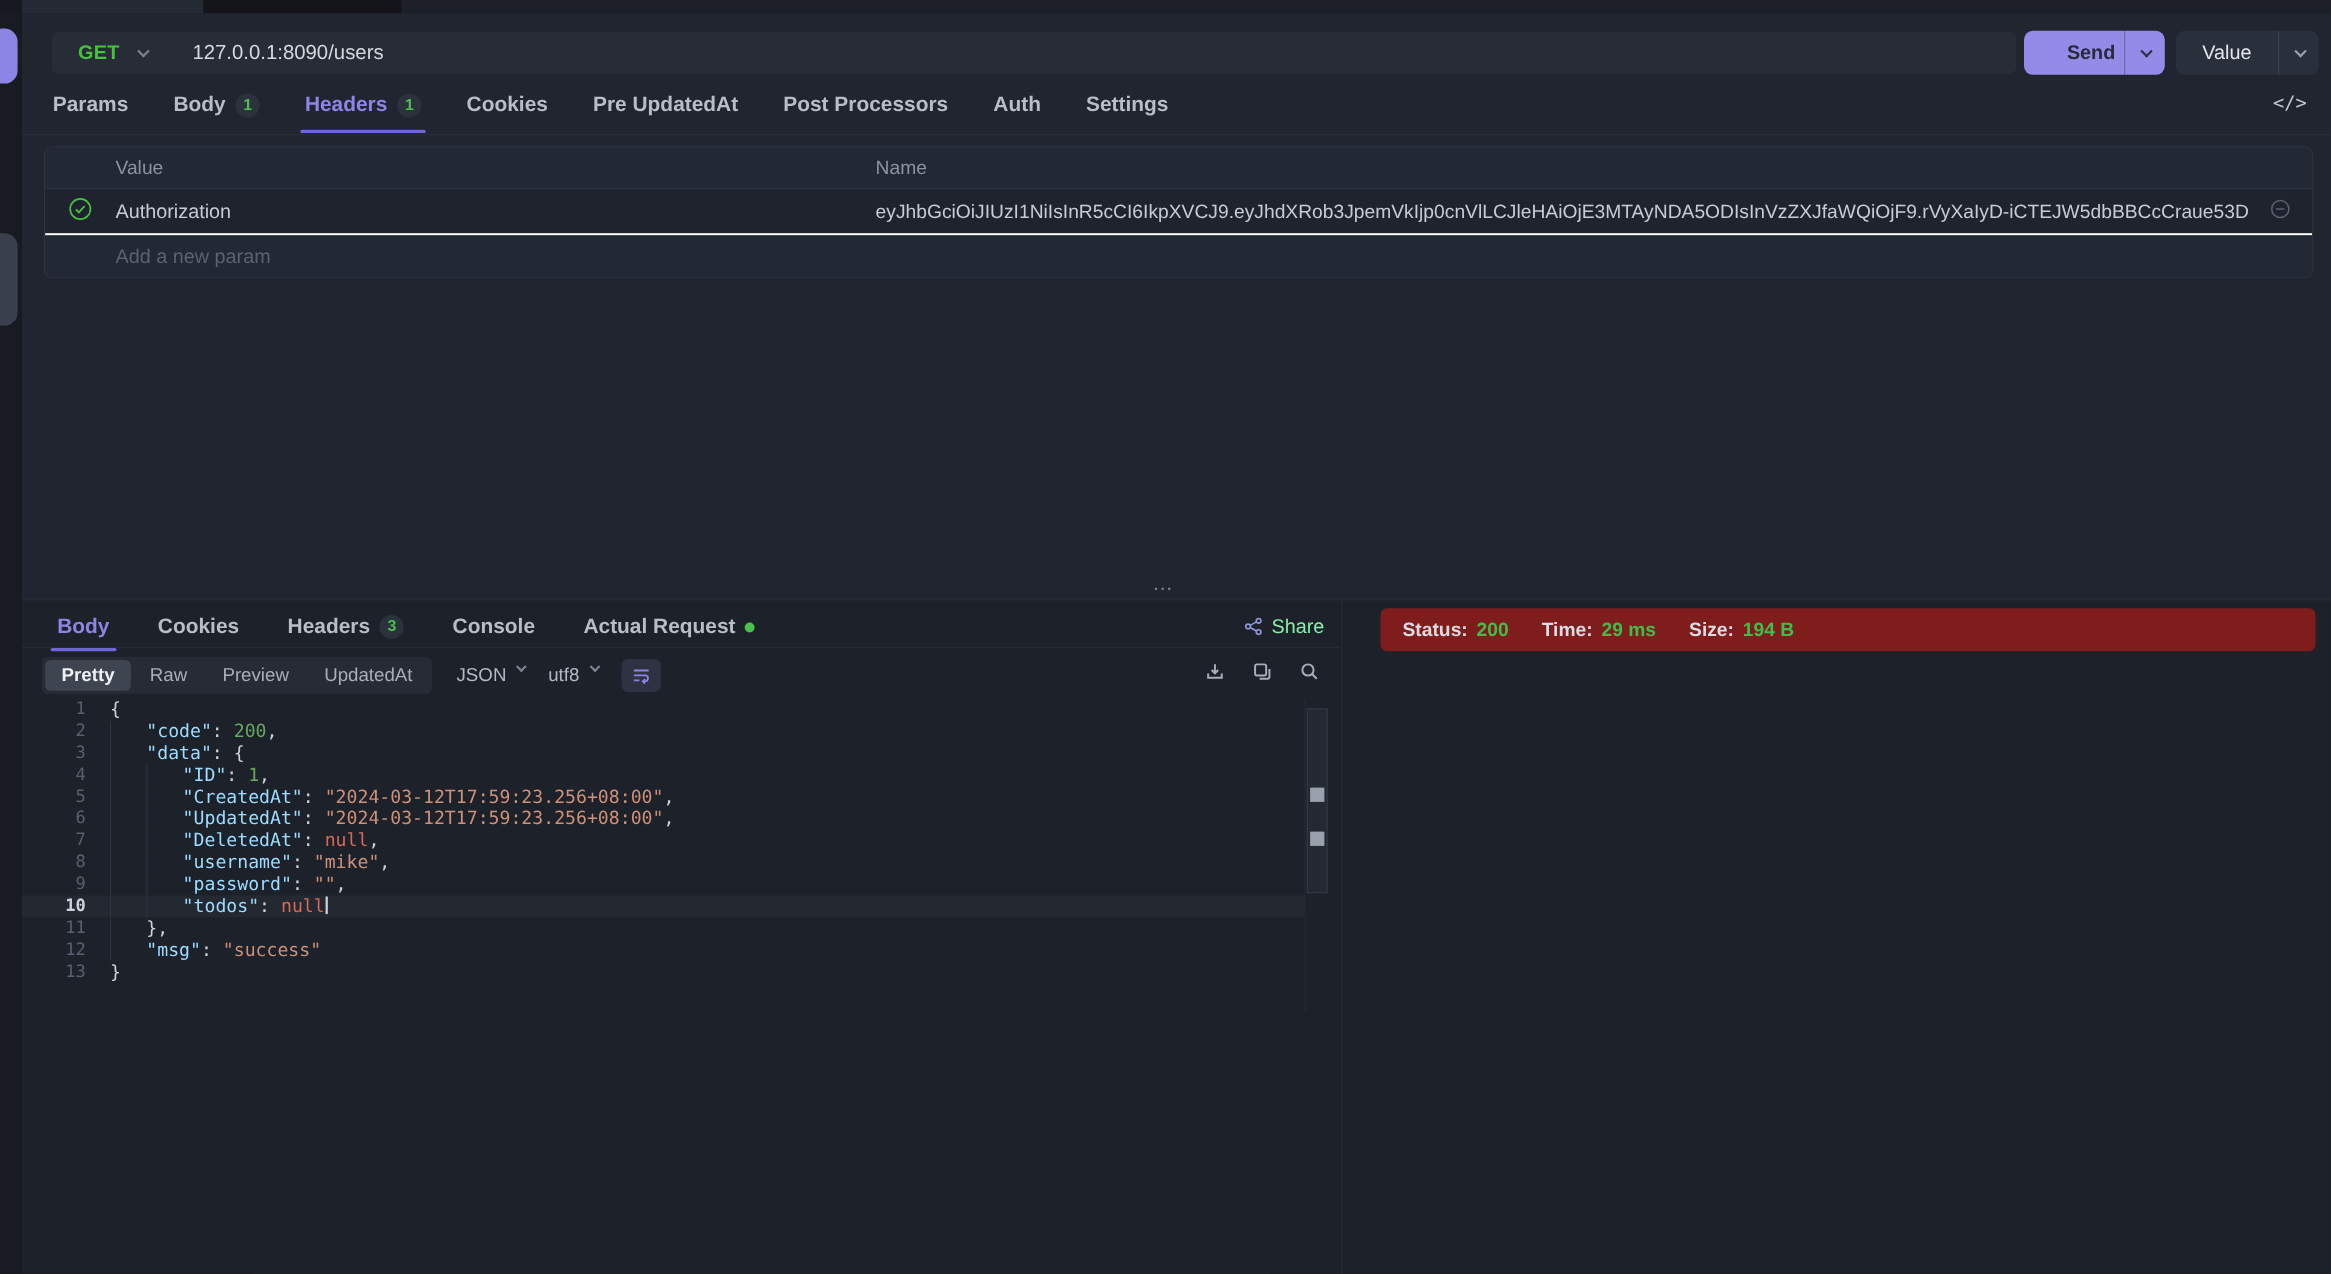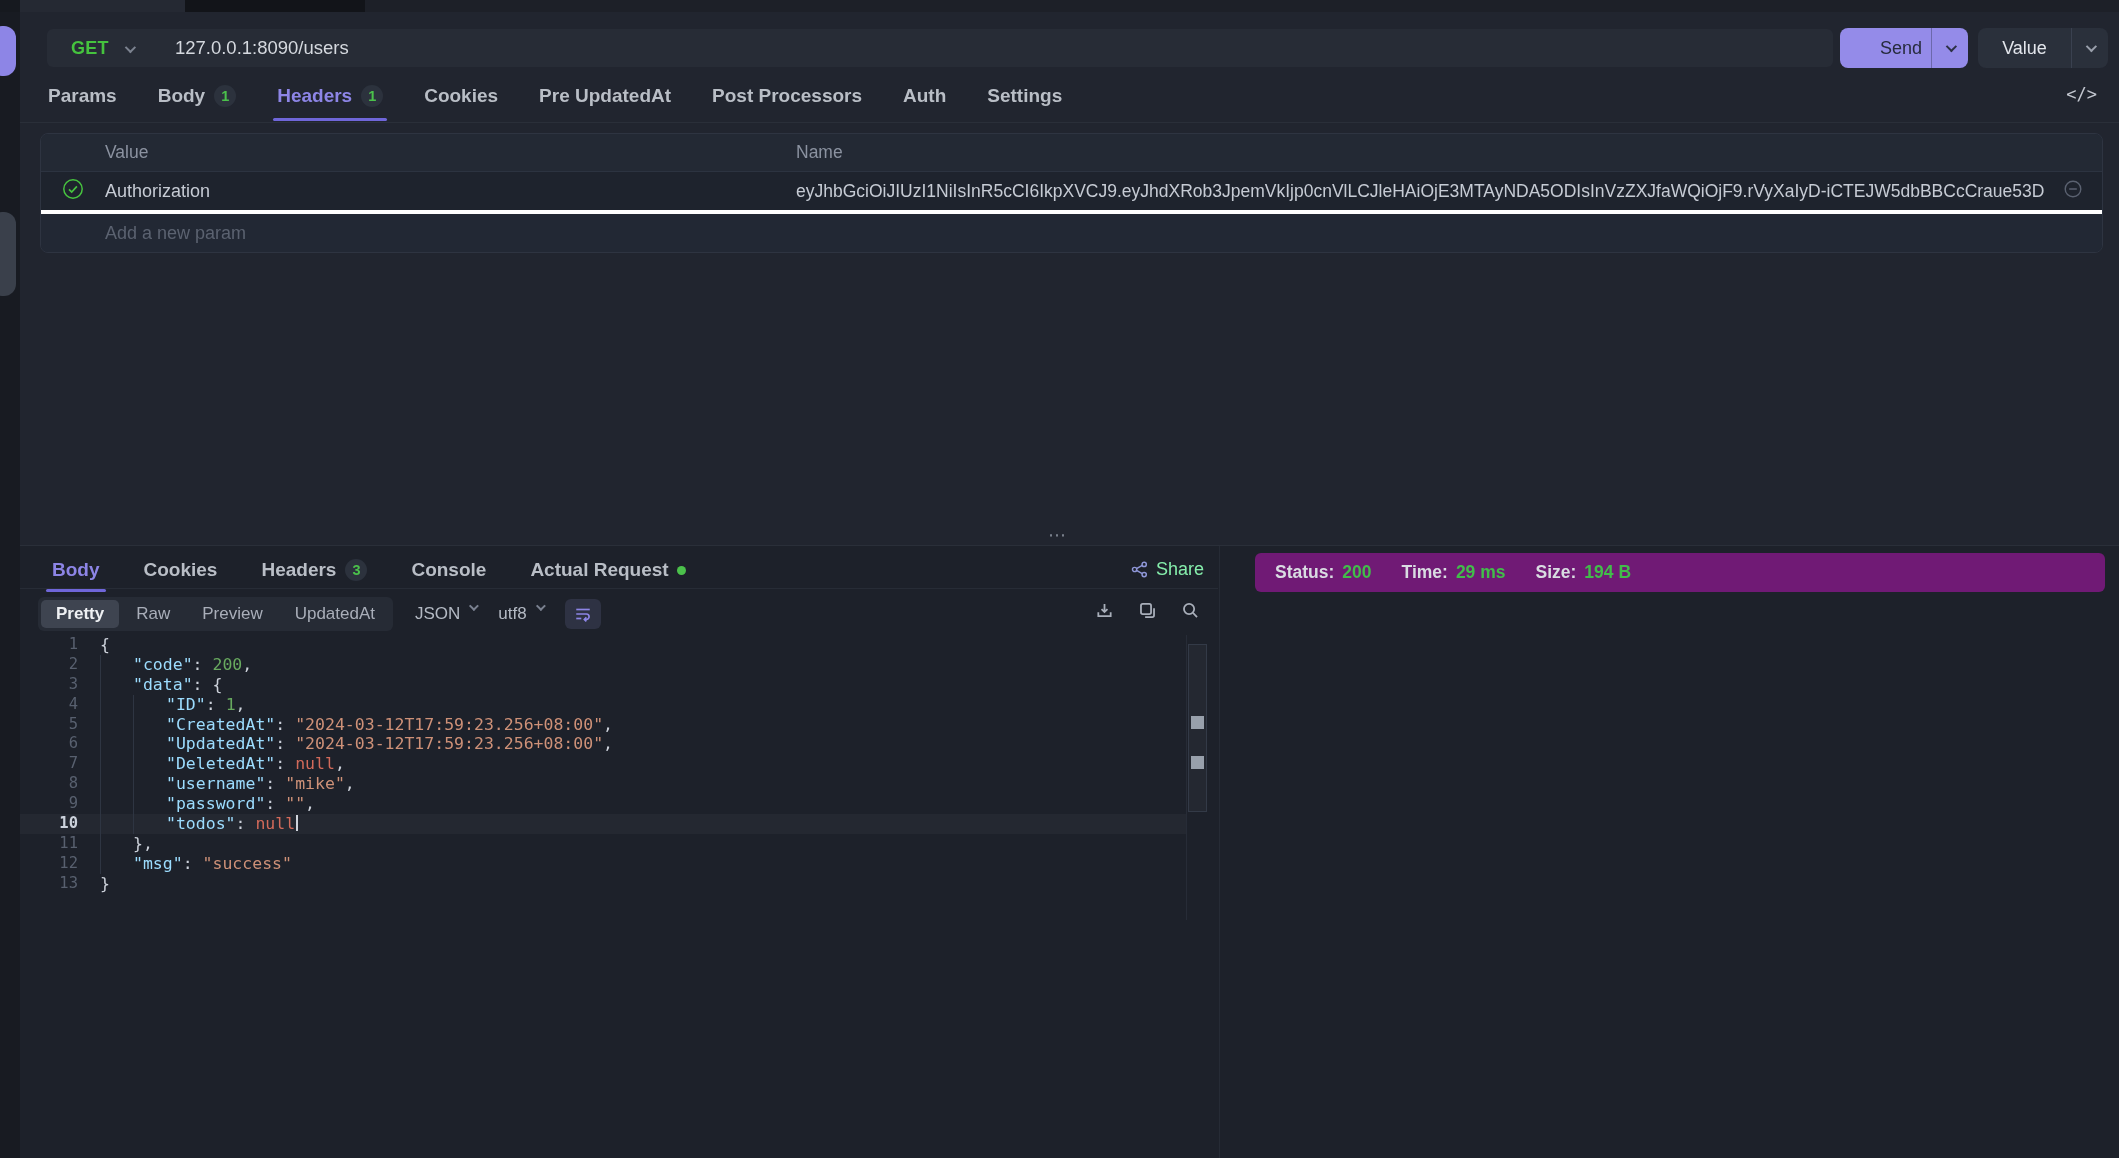--- a/index.html
+++ b/index.html
@@ -27,42 +27,42 @@
 
   .url-bar{position:absolute;left:27px;top:17px;width:1786px;height:38px;background:#272c36;border-radius:6px;
     display:flex;align-items:center;}
   .method{margin-left:24px;font-size:18px;font-weight:700;color:#45c33e;letter-spacing:.3px;}
   .method-chev{margin-left:16px;color:#7c8390;}
   .chev{display:inline-block;width:8px;height:8px;border-right:2px solid currentColor;border-bottom:2px solid currentColor;transform:rotate(45deg) translateY(-2px);}
   .url-text{margin-left:42px;font-size:18.5px;color:#d5d9df;}
 
   .btn{position:absolute;top:16px;height:40px;border-radius:8px;display:flex;align-items:stretch;overflow:hidden;cursor:pointer;}
   .btn-send{left:1820px;width:128px;background:#948be9;color:#262b3d;}
-  .btn-send .btn-label{font-weight:400;margin-left:31px;}
+  .btn-send .btn-label{font-weight:700;margin-left:31px;}
   .btn-save{left:1958px;width:130px;background:#2a303b;color:#e3e6ec;}
   .btn-main{flex:1;display:flex;align-items:center;justify-content:center;font-size:18px;}
   .btn-caret{width:37px;display:flex;align-items:center;justify-content:center;}
   .btn-send .btn-caret{border-left:1px solid rgba(35,40,60,.35);color:#2c3145;}
   .btn-save .btn-caret{border-left:1px solid #3a4150;color:#9aa0ac;}
 
   .req-tabs{position:absolute;left:28px;top:66px;display:flex;align-items:center;gap:41px;height:36px;}
   .tab{position:relative;font-size:19px;font-weight:600;color:#b9bec6;cursor:pointer;display:flex;align-items:center;white-space:nowrap;}
   .tab.active{color:#8d85e6;}
   .tab .badge{margin-left:9px;min-width:22px;height:22px;padding:0 5px;border-radius:11px;background:#2c323d;
     color:#4bc14b;font-size:14.5px;font-weight:600;display:flex;align-items:center;justify-content:center;}
   .tab .dot{margin-left:8px;width:9px;height:9px;border-radius:50%;background:#4bc14b;}
   .req-tabs .tab.active::after{content:'';position:absolute;left:-4px;right:-4px;bottom:-14px;height:3px;border-radius:2px;background:#6f66d9;}
   .top-divider{position:absolute;left:0;right:0;top:110px;height:1px;background:#2a2f39;}
   .code-snippet{position:absolute;right:22px;top:72px;font-family:"DejaVu Sans Mono",monospace;font-size:17px;color:#c3c7d0;cursor:pointer;}
 
   
   .card{position:absolute;left:20px;top:121px;width:2063px;border:1px solid #2e3441;border-radius:8px;overflow:hidden;background:#222834;}
   .hrow{display:grid;grid-template-columns:64px 691px 1fr 58px;align-items:center;}
   .hrow.head{height:37px;background:#232934;color:#8b92a0;font-size:17.5px;}
-  .hrow.data{height:43px;background:#1e232d;border-top:1px solid #2c3340;border-bottom:4px solid #ffffff;color:#c6cbd4;}
+  .hrow.data{height:43px;background:#1e232d;border-top:1px solid #2c3340;border-bottom:2px solid #ffffff;color:#c6cbd4;}
   .hrow.add{height:38px;background:#222834;color:#5b6270;font-size:18px;}
   .hcell{overflow:hidden;white-space:nowrap;}
   .hcell.icon{display:flex;justify-content:center;align-items:center;}
   .hrow .name{font-size:18px;}
   .hrow .value{font-size:17.5px;text-overflow:clip;}
   .hrow .action{display:flex;justify-content:center;align-items:center;cursor:pointer;}
 
   
   .split-handle{position:absolute;left:1048px;top:524px;color:#7e8591;font-size:18px;letter-spacing:2px;cursor:row-resize;z-index:3;}
   .resp-top-border{position:absolute;left:20px;right:0;top:545px;height:1px;background:#2a2f39;}
@@ -102,21 +102,21 @@
 
   
   .ruler{position:absolute;left:1166px;top:89px;width:21px;bottom:238px;border-left:1px solid #272c37;}
   .ruler-thumb{position:absolute;left:1px;right:0;top:9px;height:168px;background:rgba(170,180,200,0.05);border:1px solid #333a47;cursor:grab;}
   .ruler-mark{position:absolute;left:4px;width:13px;height:13px;background:#98a0ab;}
   .mark1{top:81px;}
   .mark2{top:121px;}
 
   
   .resp-right{position:absolute;left:1219px;top:546px;right:0;bottom:0;background:#1d212a;border-left:1px solid #262b35;}
-  .status-card{position:absolute;left:35px;top:7px;width:850px;height:39px;background:#701a75;border-radius:6px;
+  .status-card{position:absolute;left:35px;top:7px;width:850px;height:39px;background:#7f1d1d;border-radius:6px;
     display:flex;gap:30px;padding-left:20px;}
   .stat{display:flex;align-items:center;gap:8px;font-size:17.5px;}
   .stat-label{color:#d9dce2;font-weight:700;}
   .stat-value{color:#42bd4a;font-weight:700;}
 </style>
 </head>
 <body>
 
 <div id="canvas">
 

